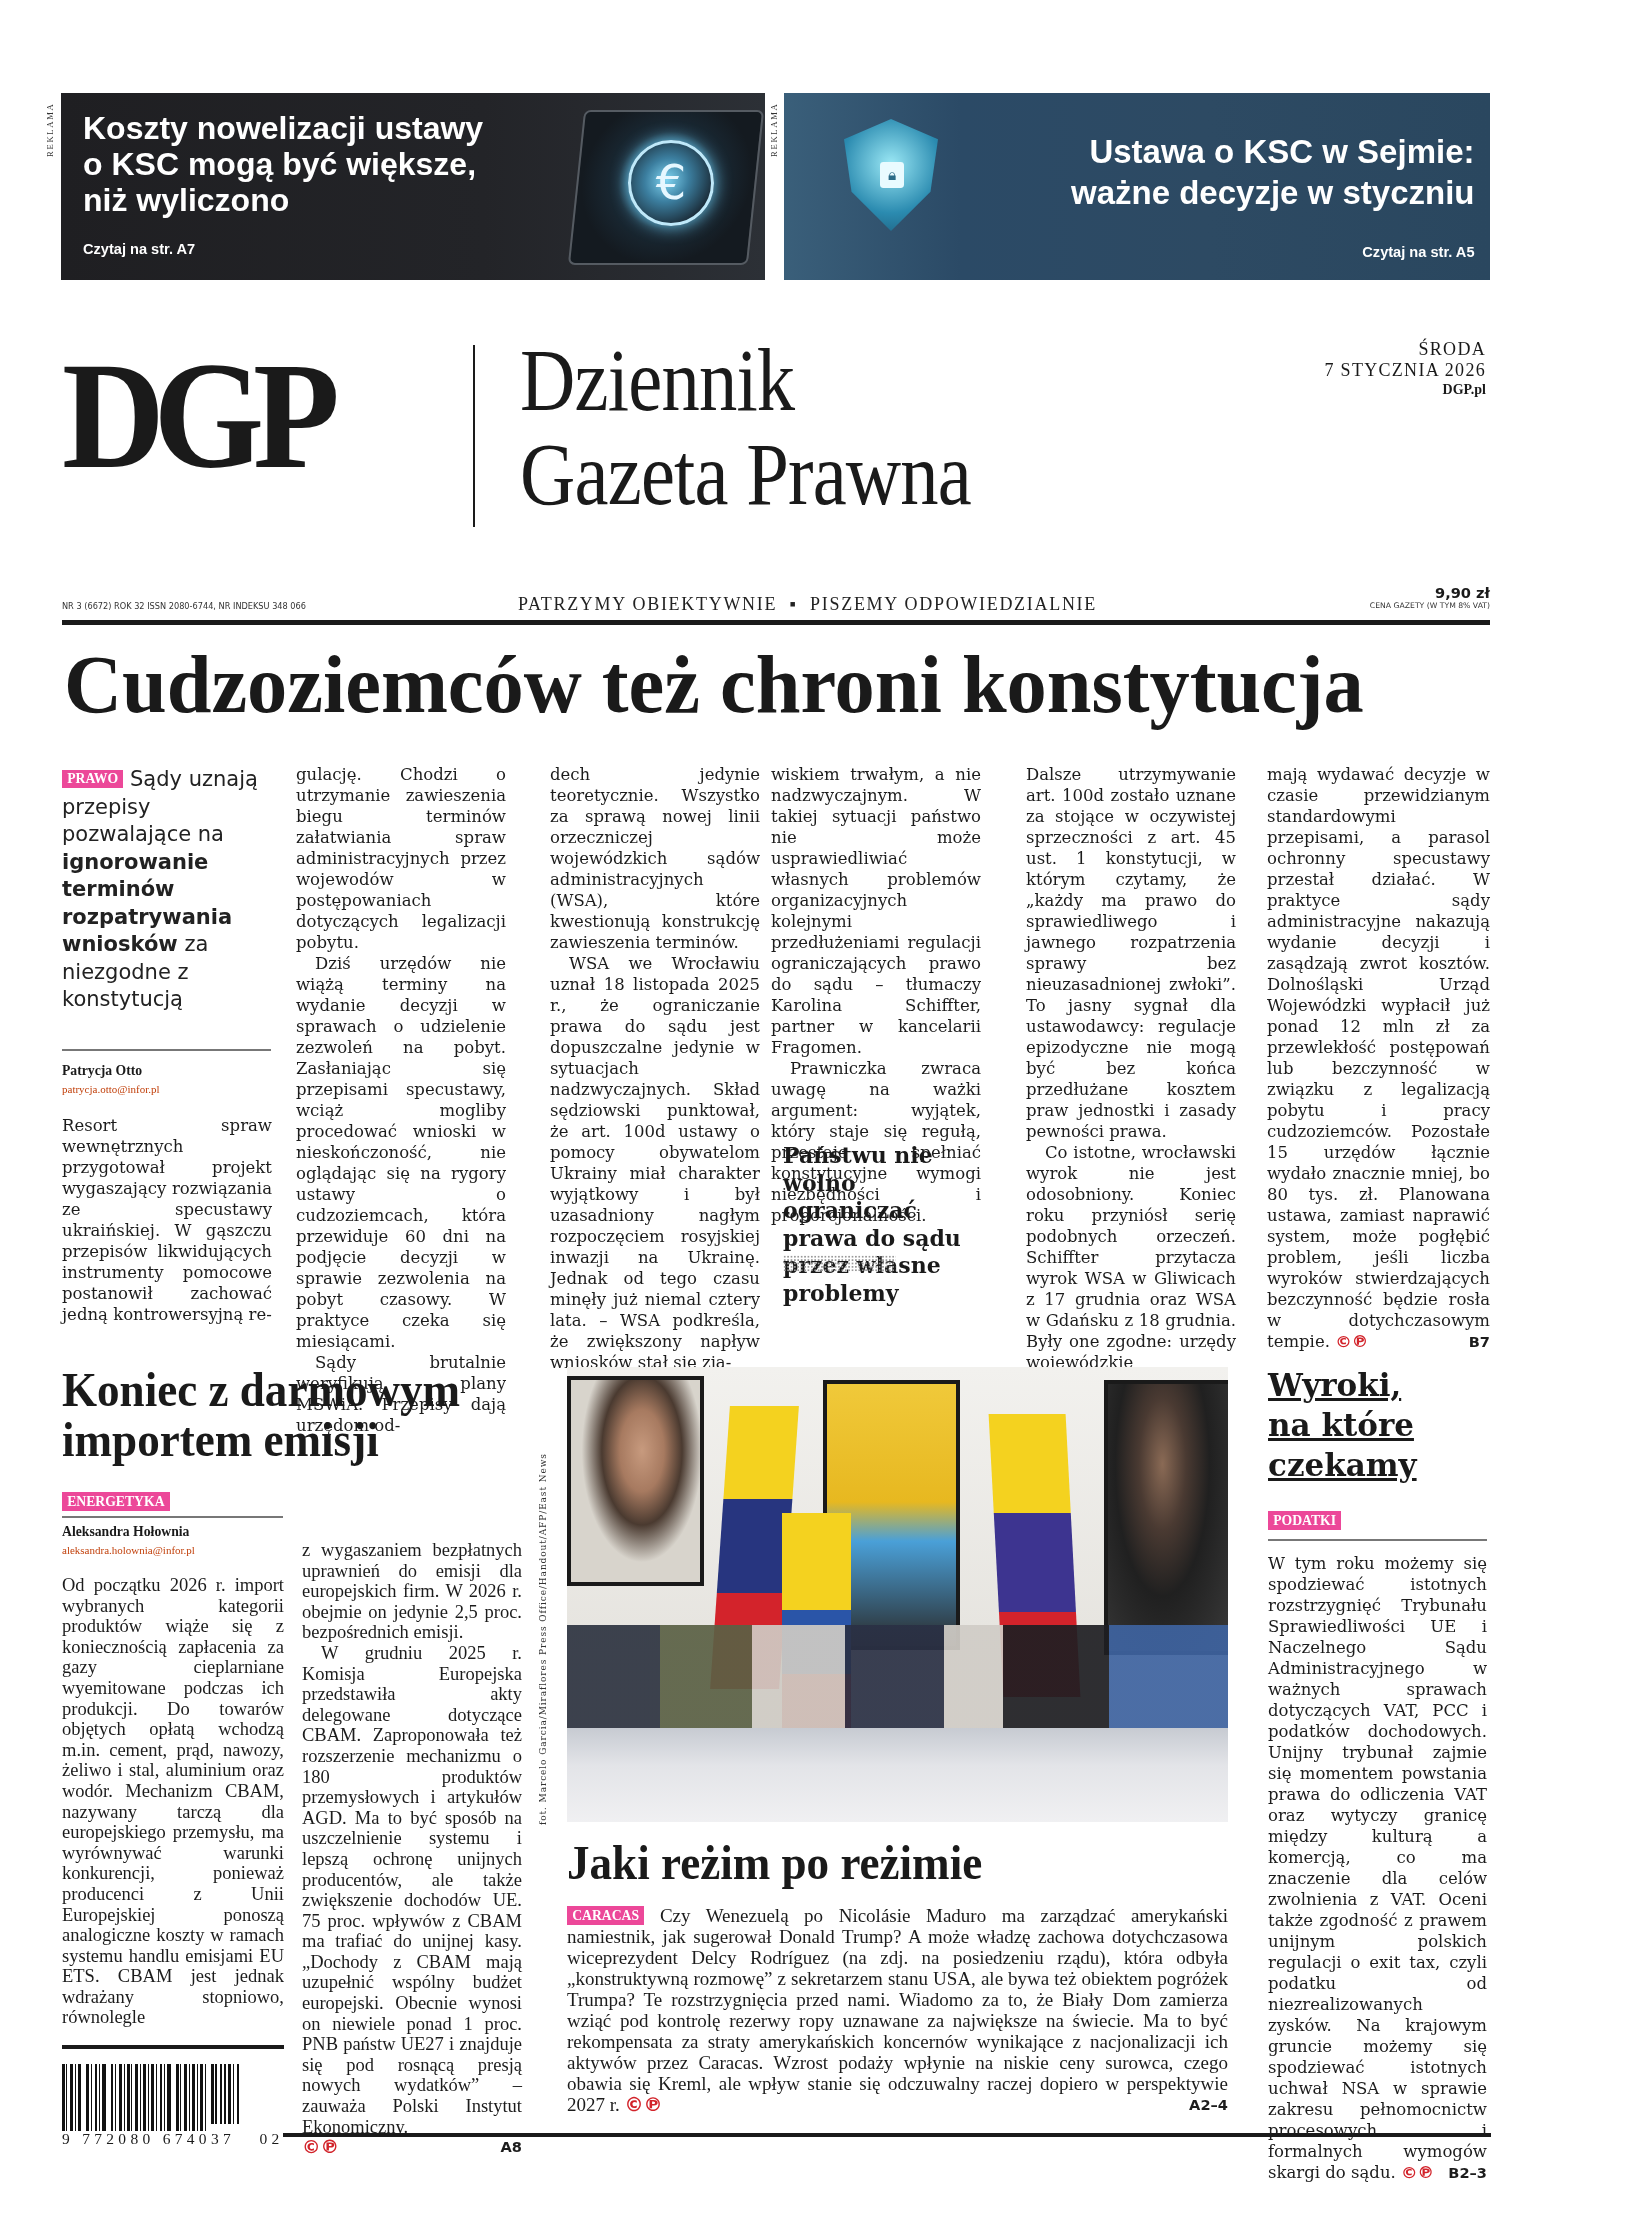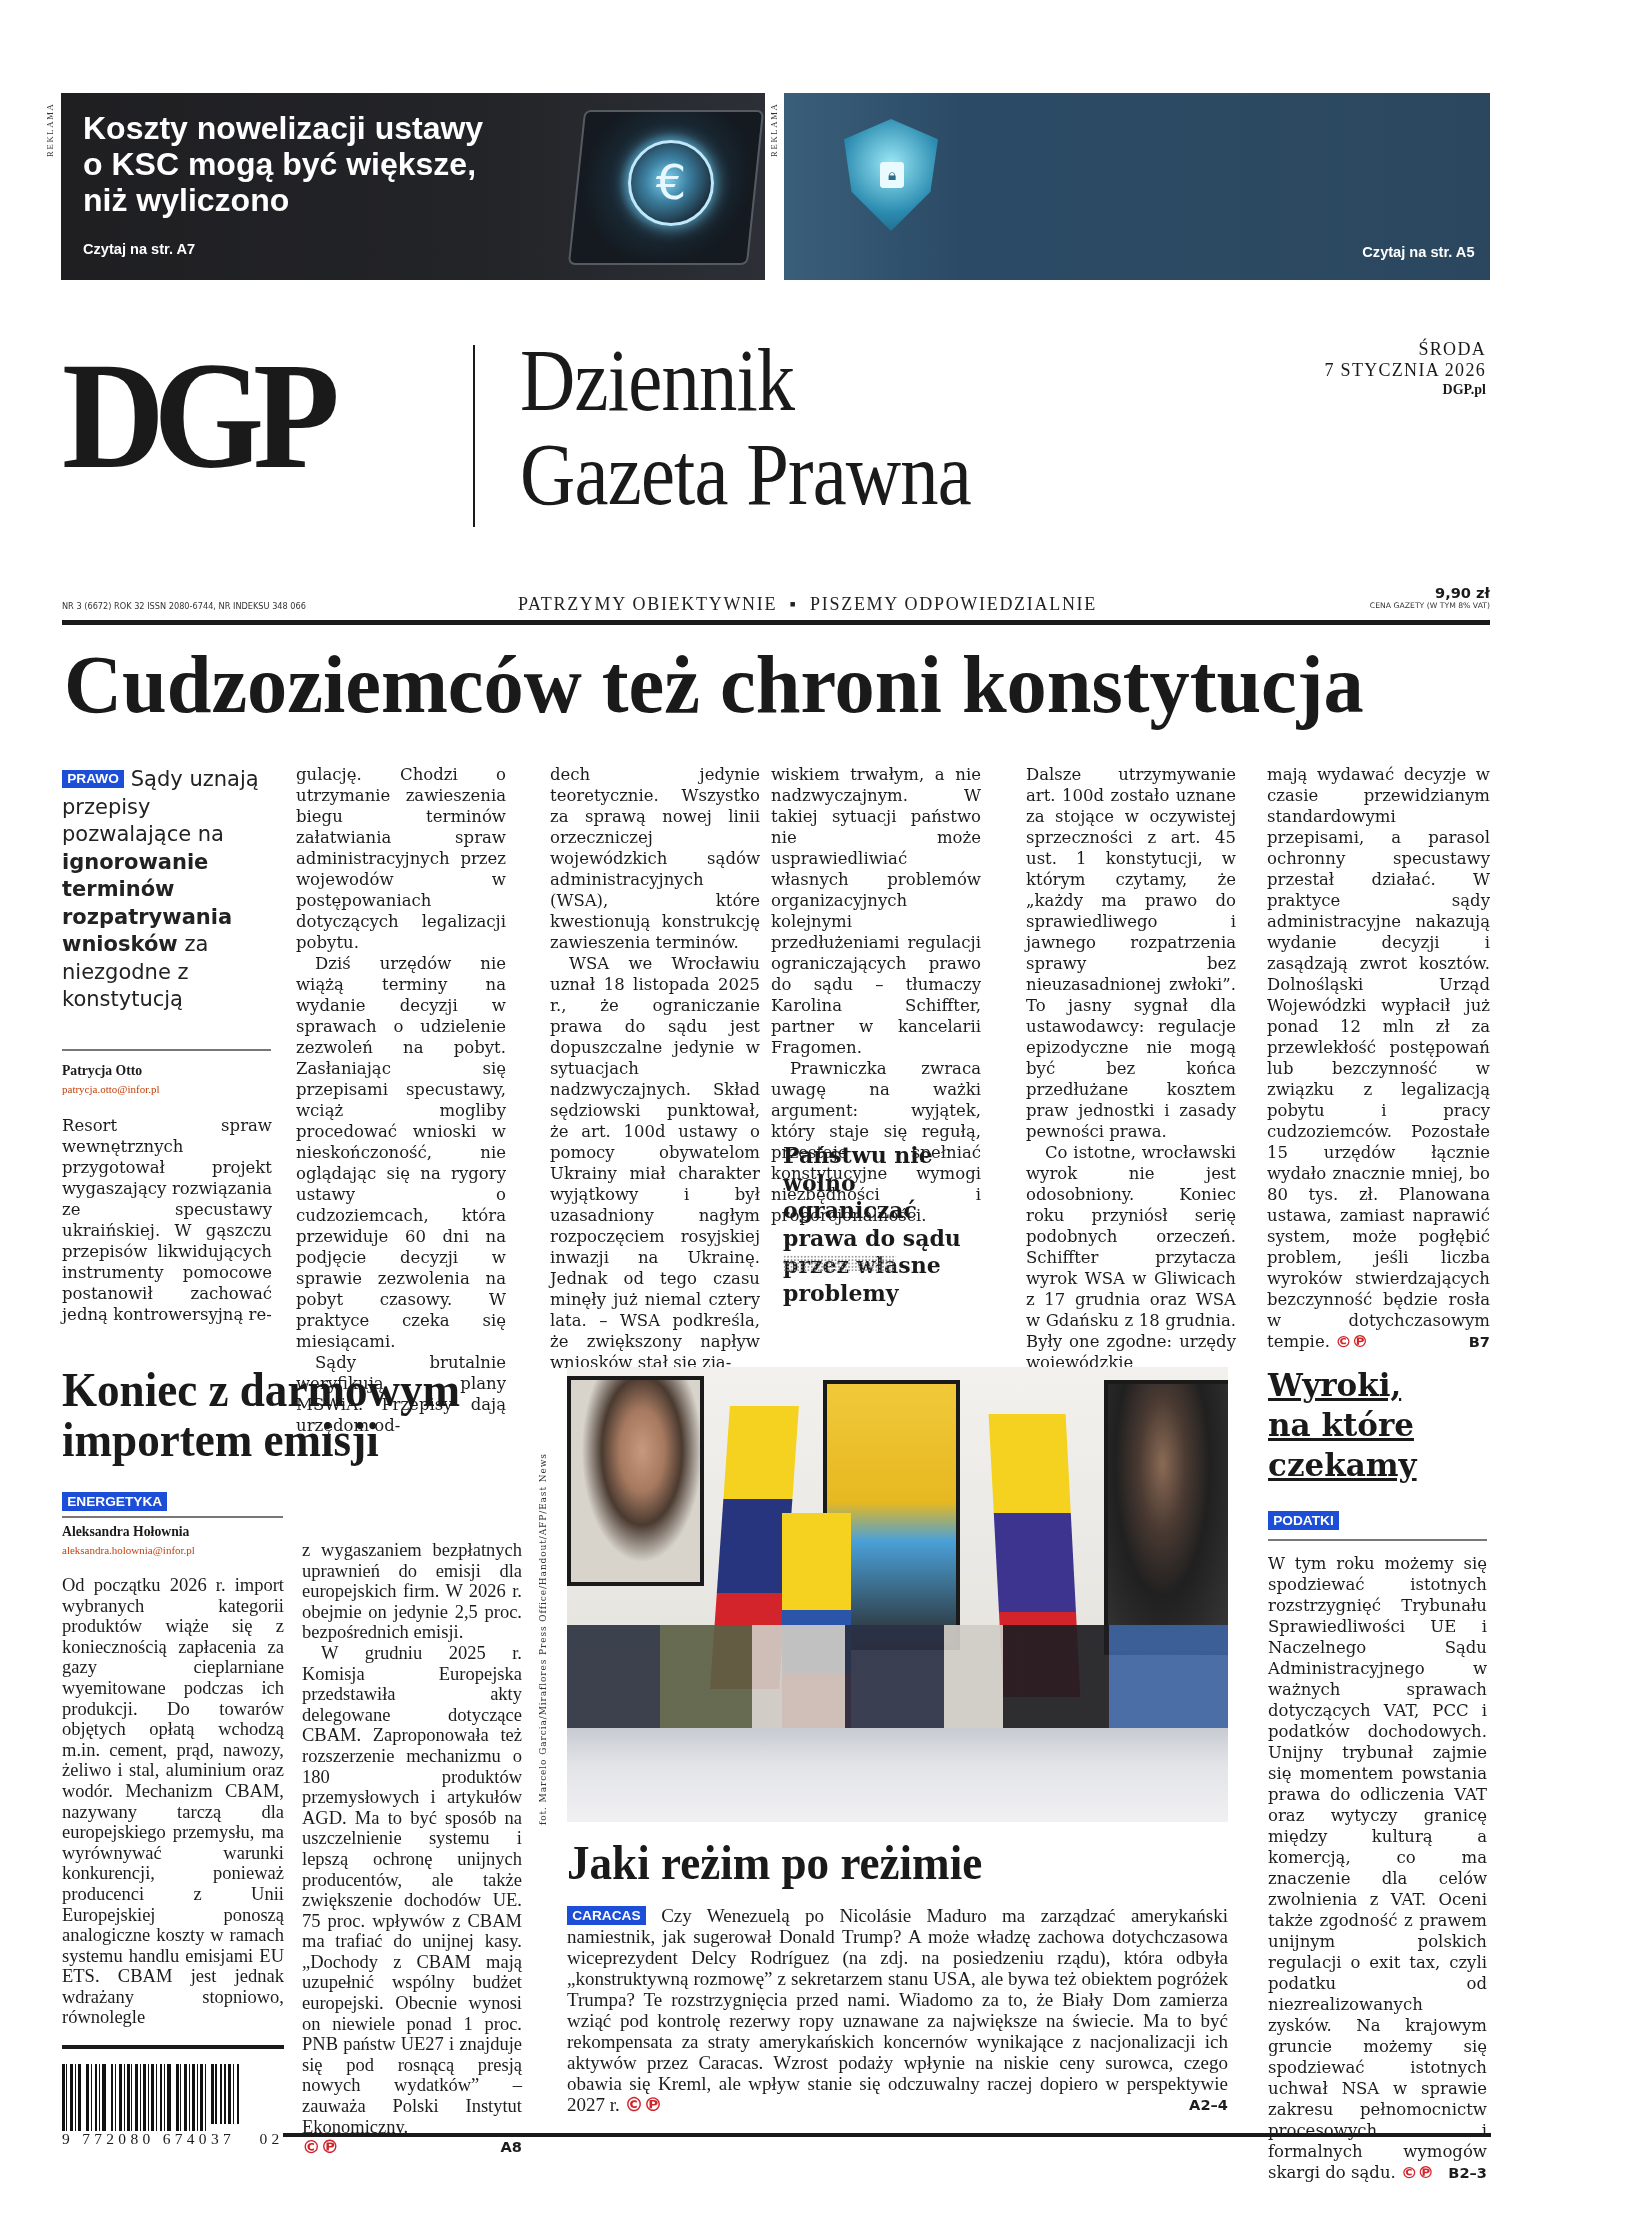--- a/index.html
+++ b/index.html
@@ -28,21 +28,21 @@
   .motto { position: absolute; left: 518px; top: 594px; font-family: "Liberation Serif", serif; font-size: 18px; letter-spacing: 1.7px; color: #222; }
   .price { position: absolute; right: 159px; top: 584px; text-align: right; font-family: "DejaVu Sans", sans-serif; }
   .price .p { font-weight: bold; font-size: 14.6px; }
   .price .n { font-size: 7.7px; color: #333; }
   .rule-thick { position: absolute; height: 5.2px; background: #1a1a1a; }
 
   
   .lead-headline { position: absolute; left: 64px; top: 642px; font-family: "Liberation Serif", serif; font-size: 82px; line-height: 86px; transform: scaleX(0.98); transform-origin: left; white-space: nowrap; }
 
   
-  .tag { display: inline-block; background: #1d4ed8; color: #fff; font-family: Liberation Sans, sans-serif; font-weight: bold; font-size: 13.7px; padding: 0.9px 5.2px; line-height: 17px; }
+  .tag { display: inline-block; background: #ec4899; color: #fff; font-family: Liberation Serif, serif; font-weight: bold; font-size: 13.7px; padding: 0.9px 5.2px; line-height: 17px; }
 
   
   .col { position: absolute; font-family: "DejaVu Serif", serif; font-size: 16.5px; line-height: 21px; text-align: justify; hyphens: manual; color: #1c1c1c; }
   .col p { text-indent: 0; }
   .col p.ind { text-indent: 19px; }
   .lede { position: absolute; left: 62px; top: 766px; width: 215px; font-family: "DejaVu Sans", sans-serif; font-size: 21px; line-height: 27.5px; color: #222; }
   .lede b { font-weight: bold; }
   .thin-rule { position: absolute; height: 1.7px; background: #777; }
   .author { position: absolute; font-family: Liberation Serif, serif; font-size: 13.7px; line-height: 19px; }
   .author .name { font-weight: bold; }
@@ -75,20 +75,24 @@
   </div>
   <div class="ad-read" style="left:22px; top:148px;">Czytaj na str. A7</div>
   <div class="laptop"></div>
   <div class="euro">€</div>
 </a>
 
 <div class="reklama" style="left:769px; top:93px; height:64px;">REKLAMA</div>
 <a class="ad ad2">
   <div class="shield"></div>
   <div class="lock">🔒︎</div>
+  <div class="ad-title" style="right:15.5px; top:38px; text-align:right; font-size:33px; line-height:41px;">
+    <div>Ustawa o KSC w Sejmie:</div>
+    <div>ważne decyzje w styczniu</div>
+  </div>
   <div class="ad-read" style="right:15.5px; top:151px;">Czytaj na str. A5</div>
 </a>
 
 <div class="dgp-logo">DGP</div>
 <div class="mast-div"></div>
 <div class="mast-name">
   <div>Dziennik</div>
   <div>Gazeta Prawna</div>
 </div>
 <div class="dateblock">

